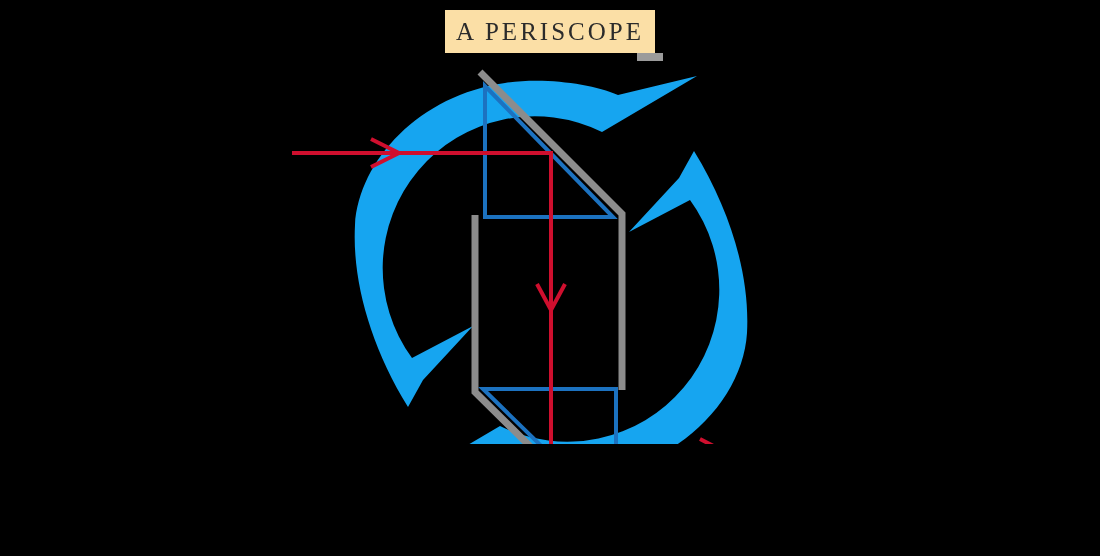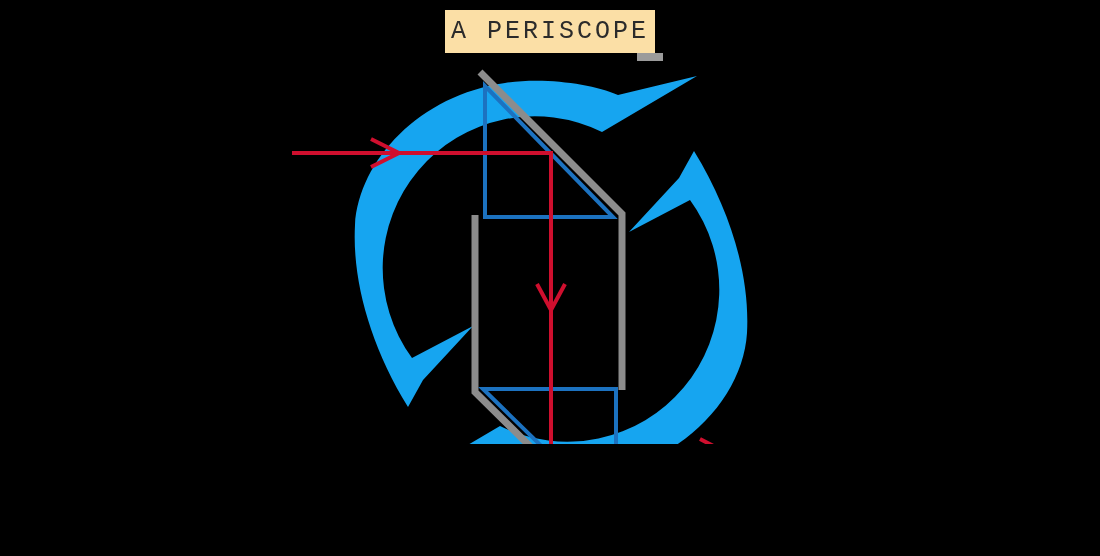--- a/index.html
+++ b/index.html
@@ -6,21 +6,21 @@
     margin: 0;
     padding: 0;
     background: #000;
   }
   .stage {
     position: relative;
     width: 1100px;
     height: 444px;
     background: #000000;
     overflow: hidden;
-    font-family: Liberation Mono, monospace;
+    font-family: Liberation Serif, serif;
   }
   .diagram-svg {
     position: absolute;
     left: 0;
     top: 0;
     width: 1100px;
     height: 556px;
   }
   .title-shadow {
     position: absolute;

